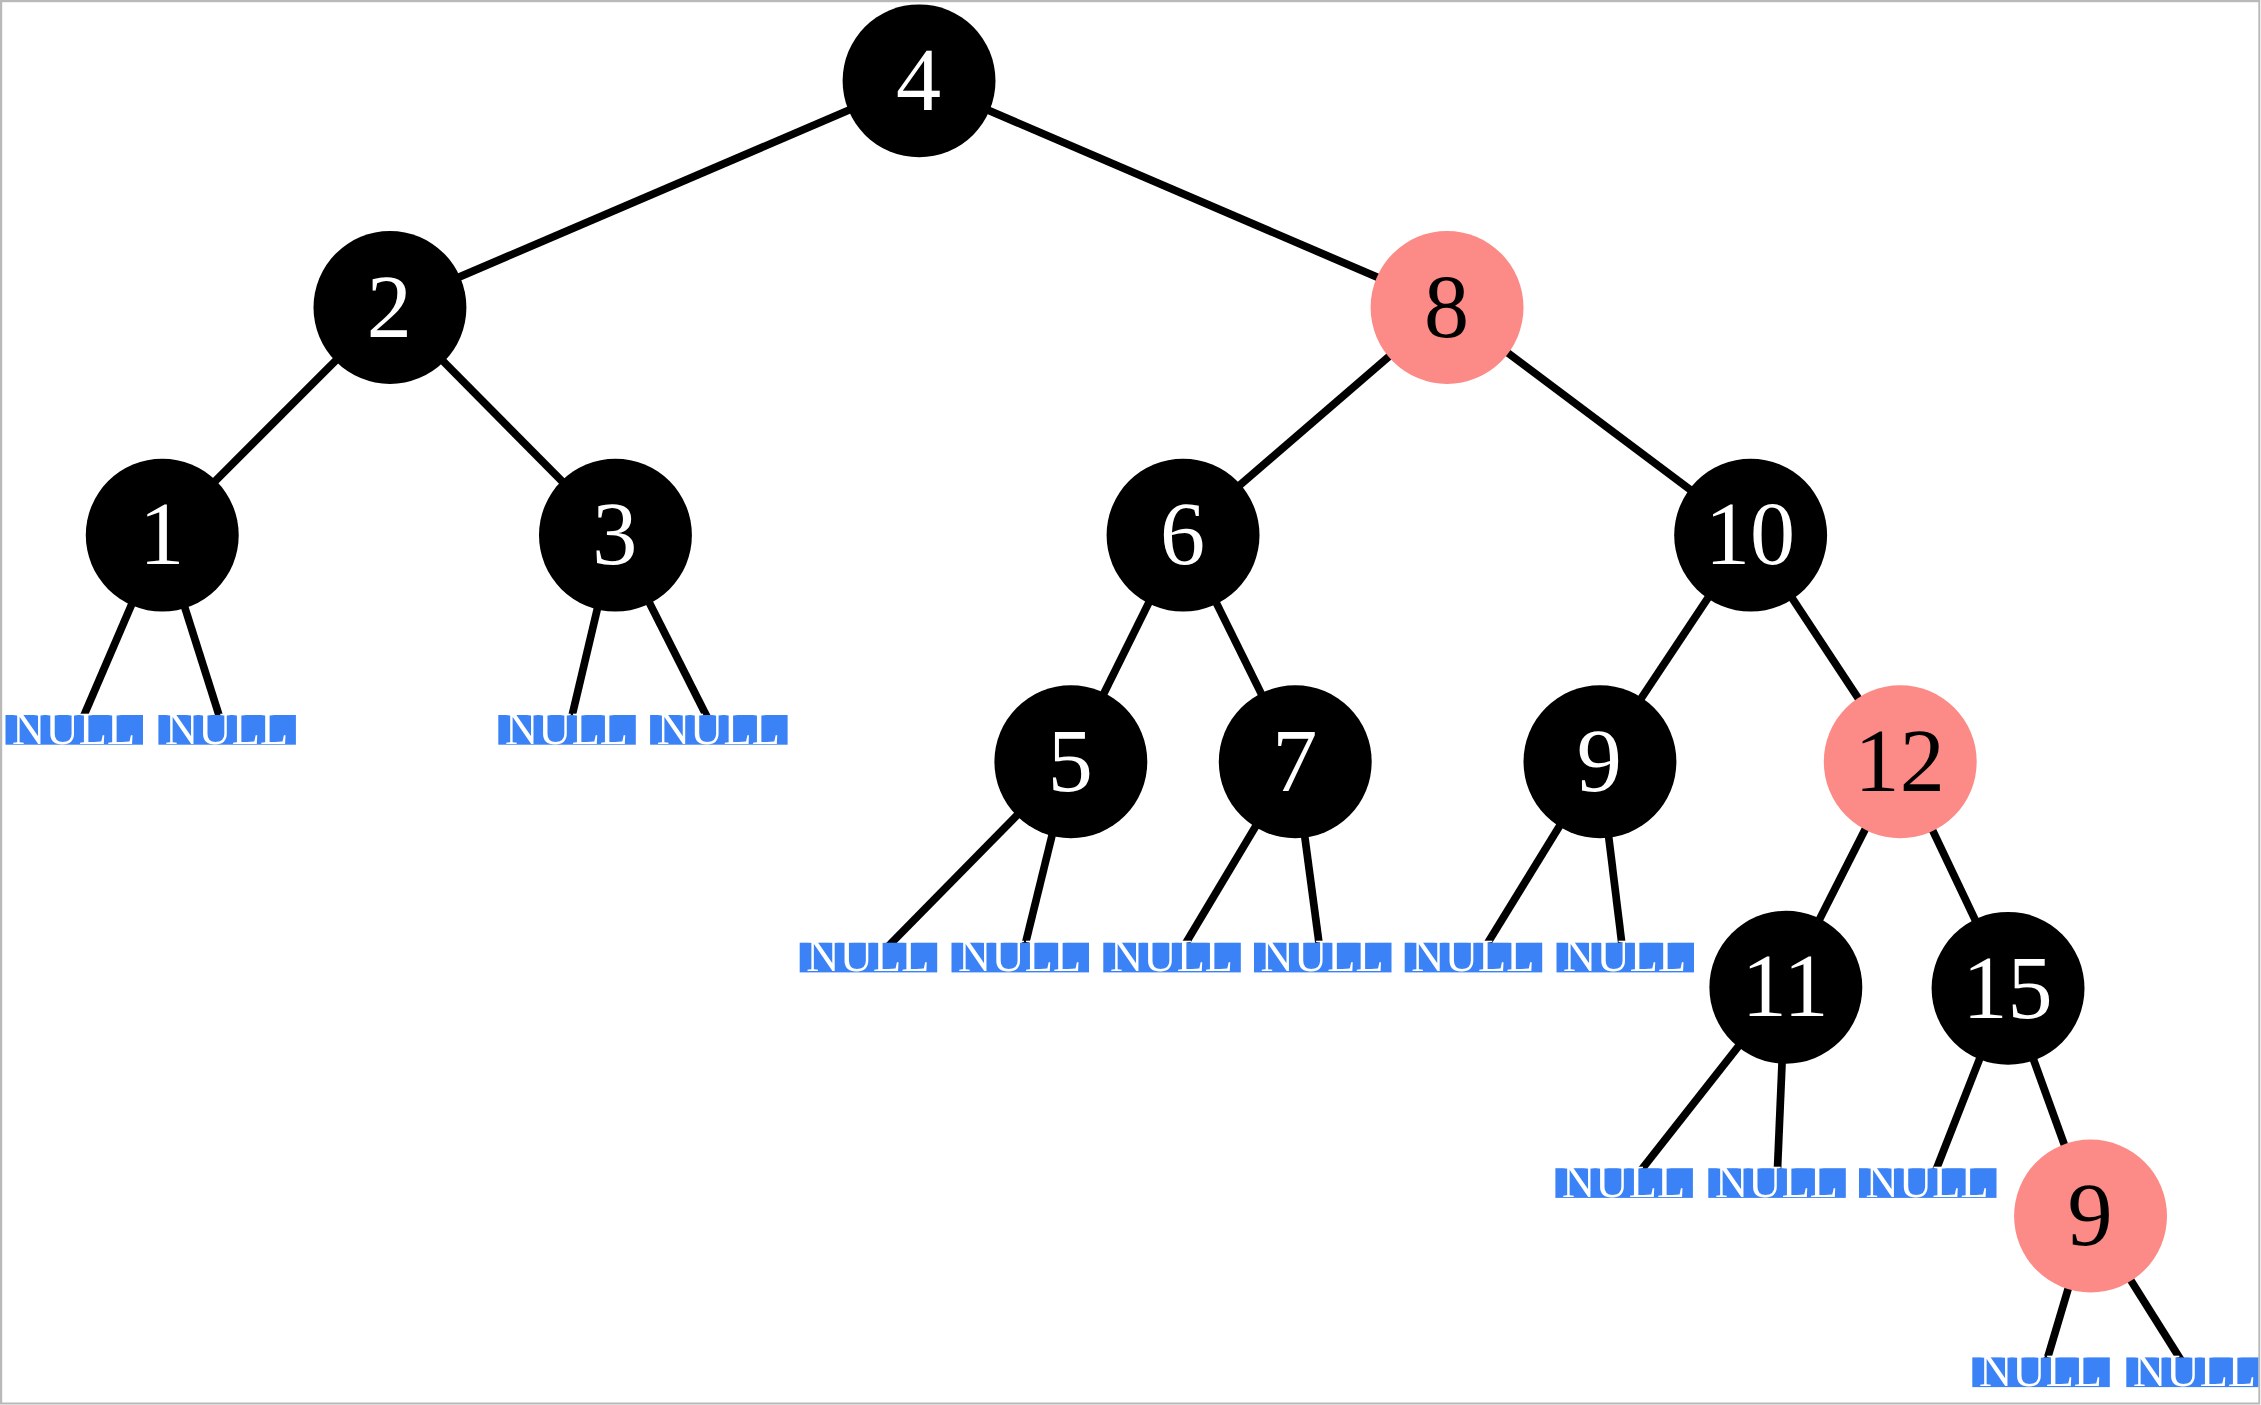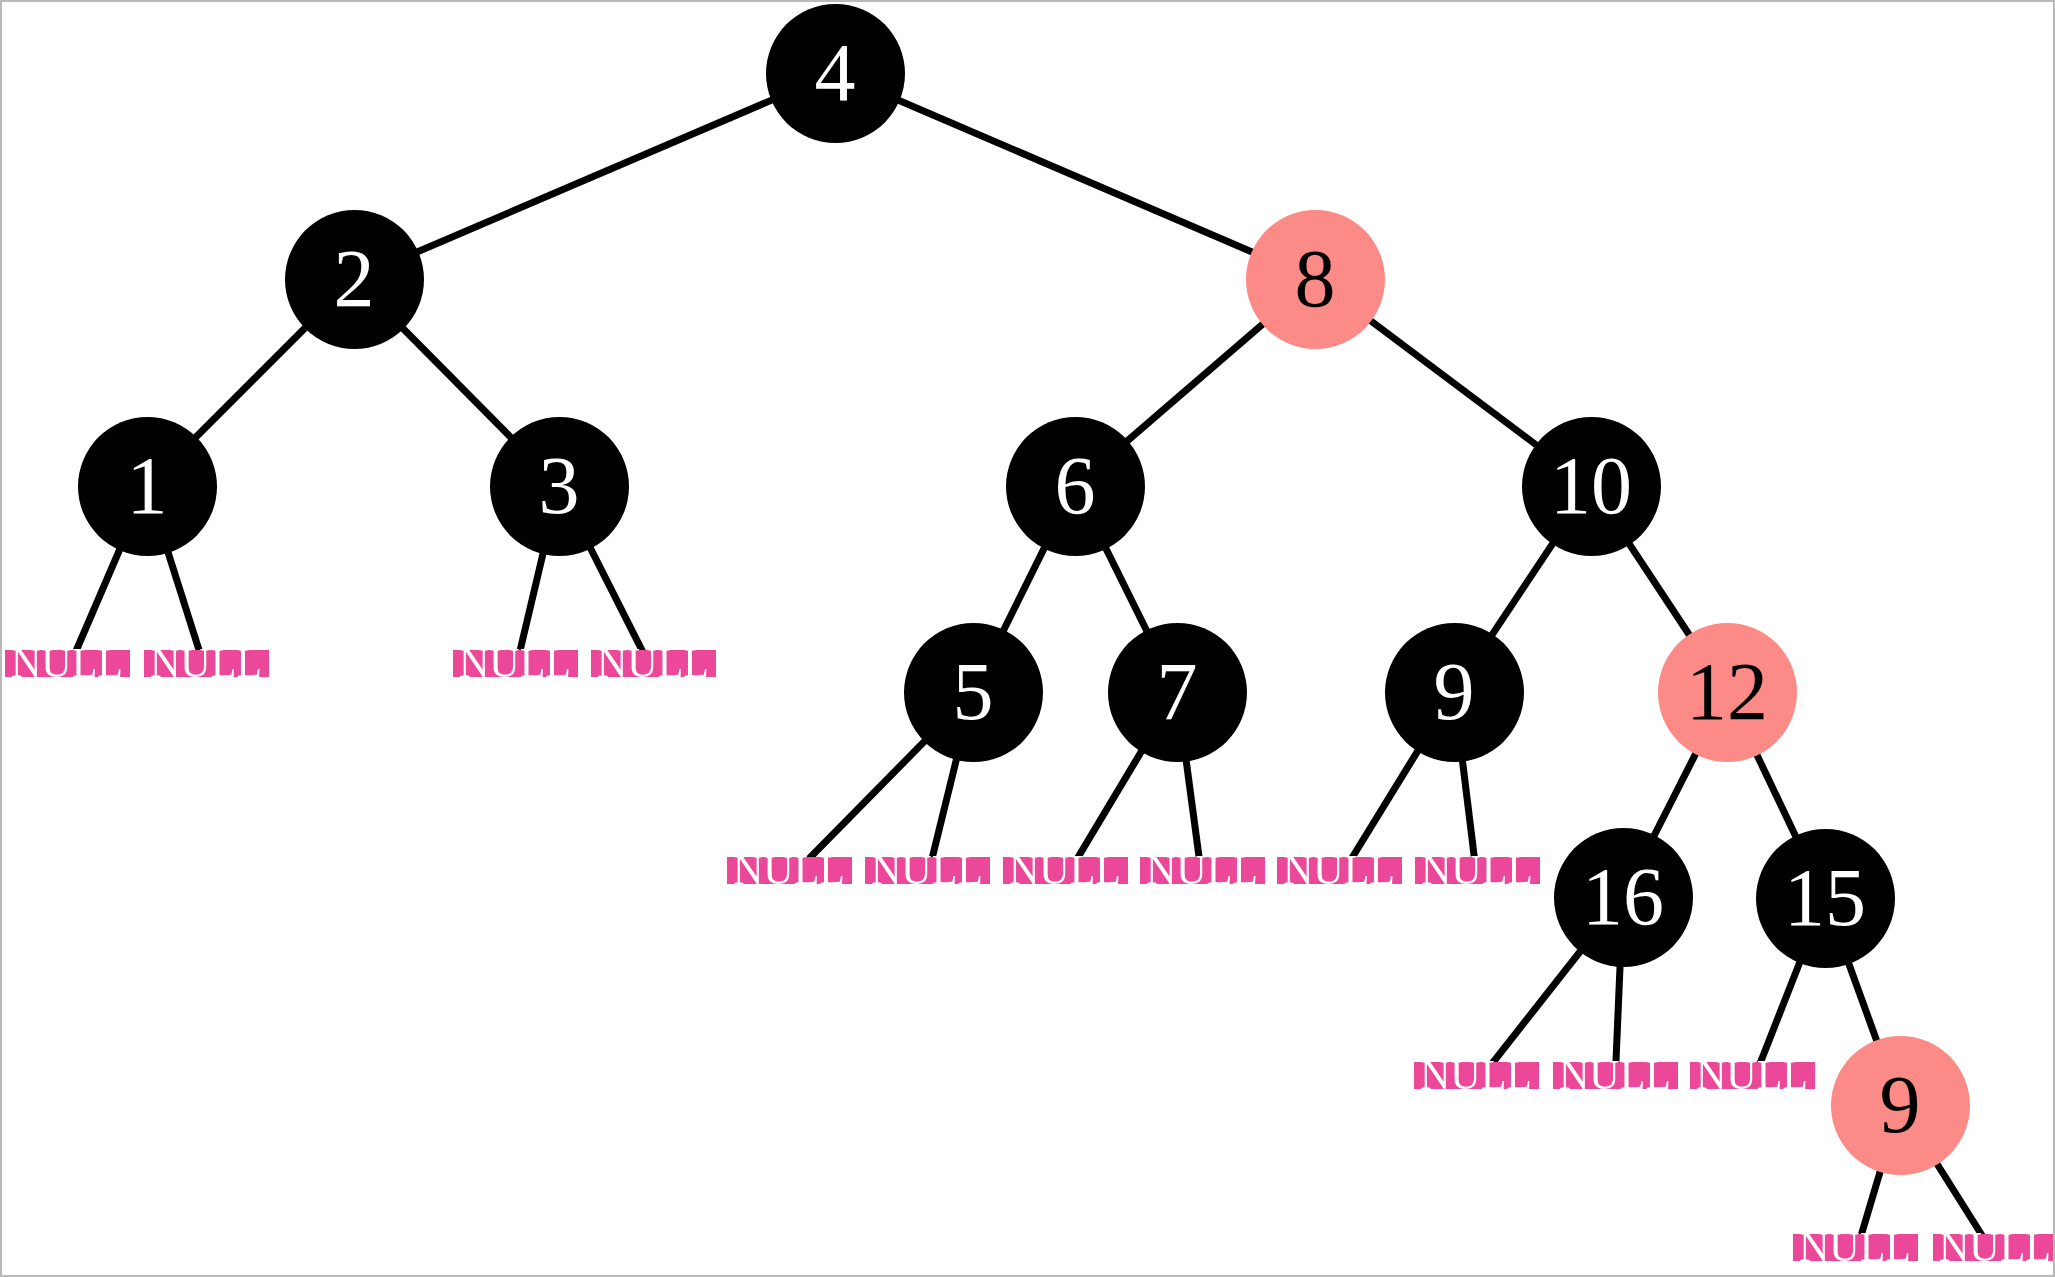--- a/index.html
+++ b/index.html
@@ -19,21 +19,21 @@
     border-radius:50%;
     display:flex;align-items:center;justify-content:center;
     font-size:82px;line-height:1;
     user-select:none;
   }
   .node.black{background:#000000;color:#ffffff;}
   .node.red{background:#fc8a86;color:#000000;}
   .null-box{
     position:absolute;
     width:125px;height:27px;
-    background:#ec4899;color:#ffffff;
+    background:#3b82f6;color:#ffffff;
     display:flex;align-items:center;justify-content:center;
     font-size:42px;line-height:1;
     user-select:none;
   }
 </style>
 </head>
 <body>
 
 <div class="canvas">
   <svg id="edges-layer" xmlns="http://www.w3.org/2000/svg">
@@ -94,21 +94,21 @@
       <div class="node black" style="left: 1105.5px; top: 620.5px;">
         <span>7</span>
       </div>
       <div class="node black" style="left: 1382.5px; top: 620.5px;">
         <span>9</span>
       </div>
       <div class="node red" style="left: 1655.5px; top: 620.5px; text-align: right;">
         <span>12</span>
       </div>
       <div class="node black" style="left: 1551.5px; top: 825.5px;">
-        <span>16</span>
+        <span>11</span>
       </div>
       <div class="node black" style="left: 1753.5px; top: 826.5px;">
         <span>15</span>
       </div>
       <div class="node red" style="left: 1828.5px; top: 1033.5px;">
         <span>9</span>
       </div>
       <div class="null-box" style="left: 2.5px; top: 647.5px;">
         <span>NULL</span>
       </div>

